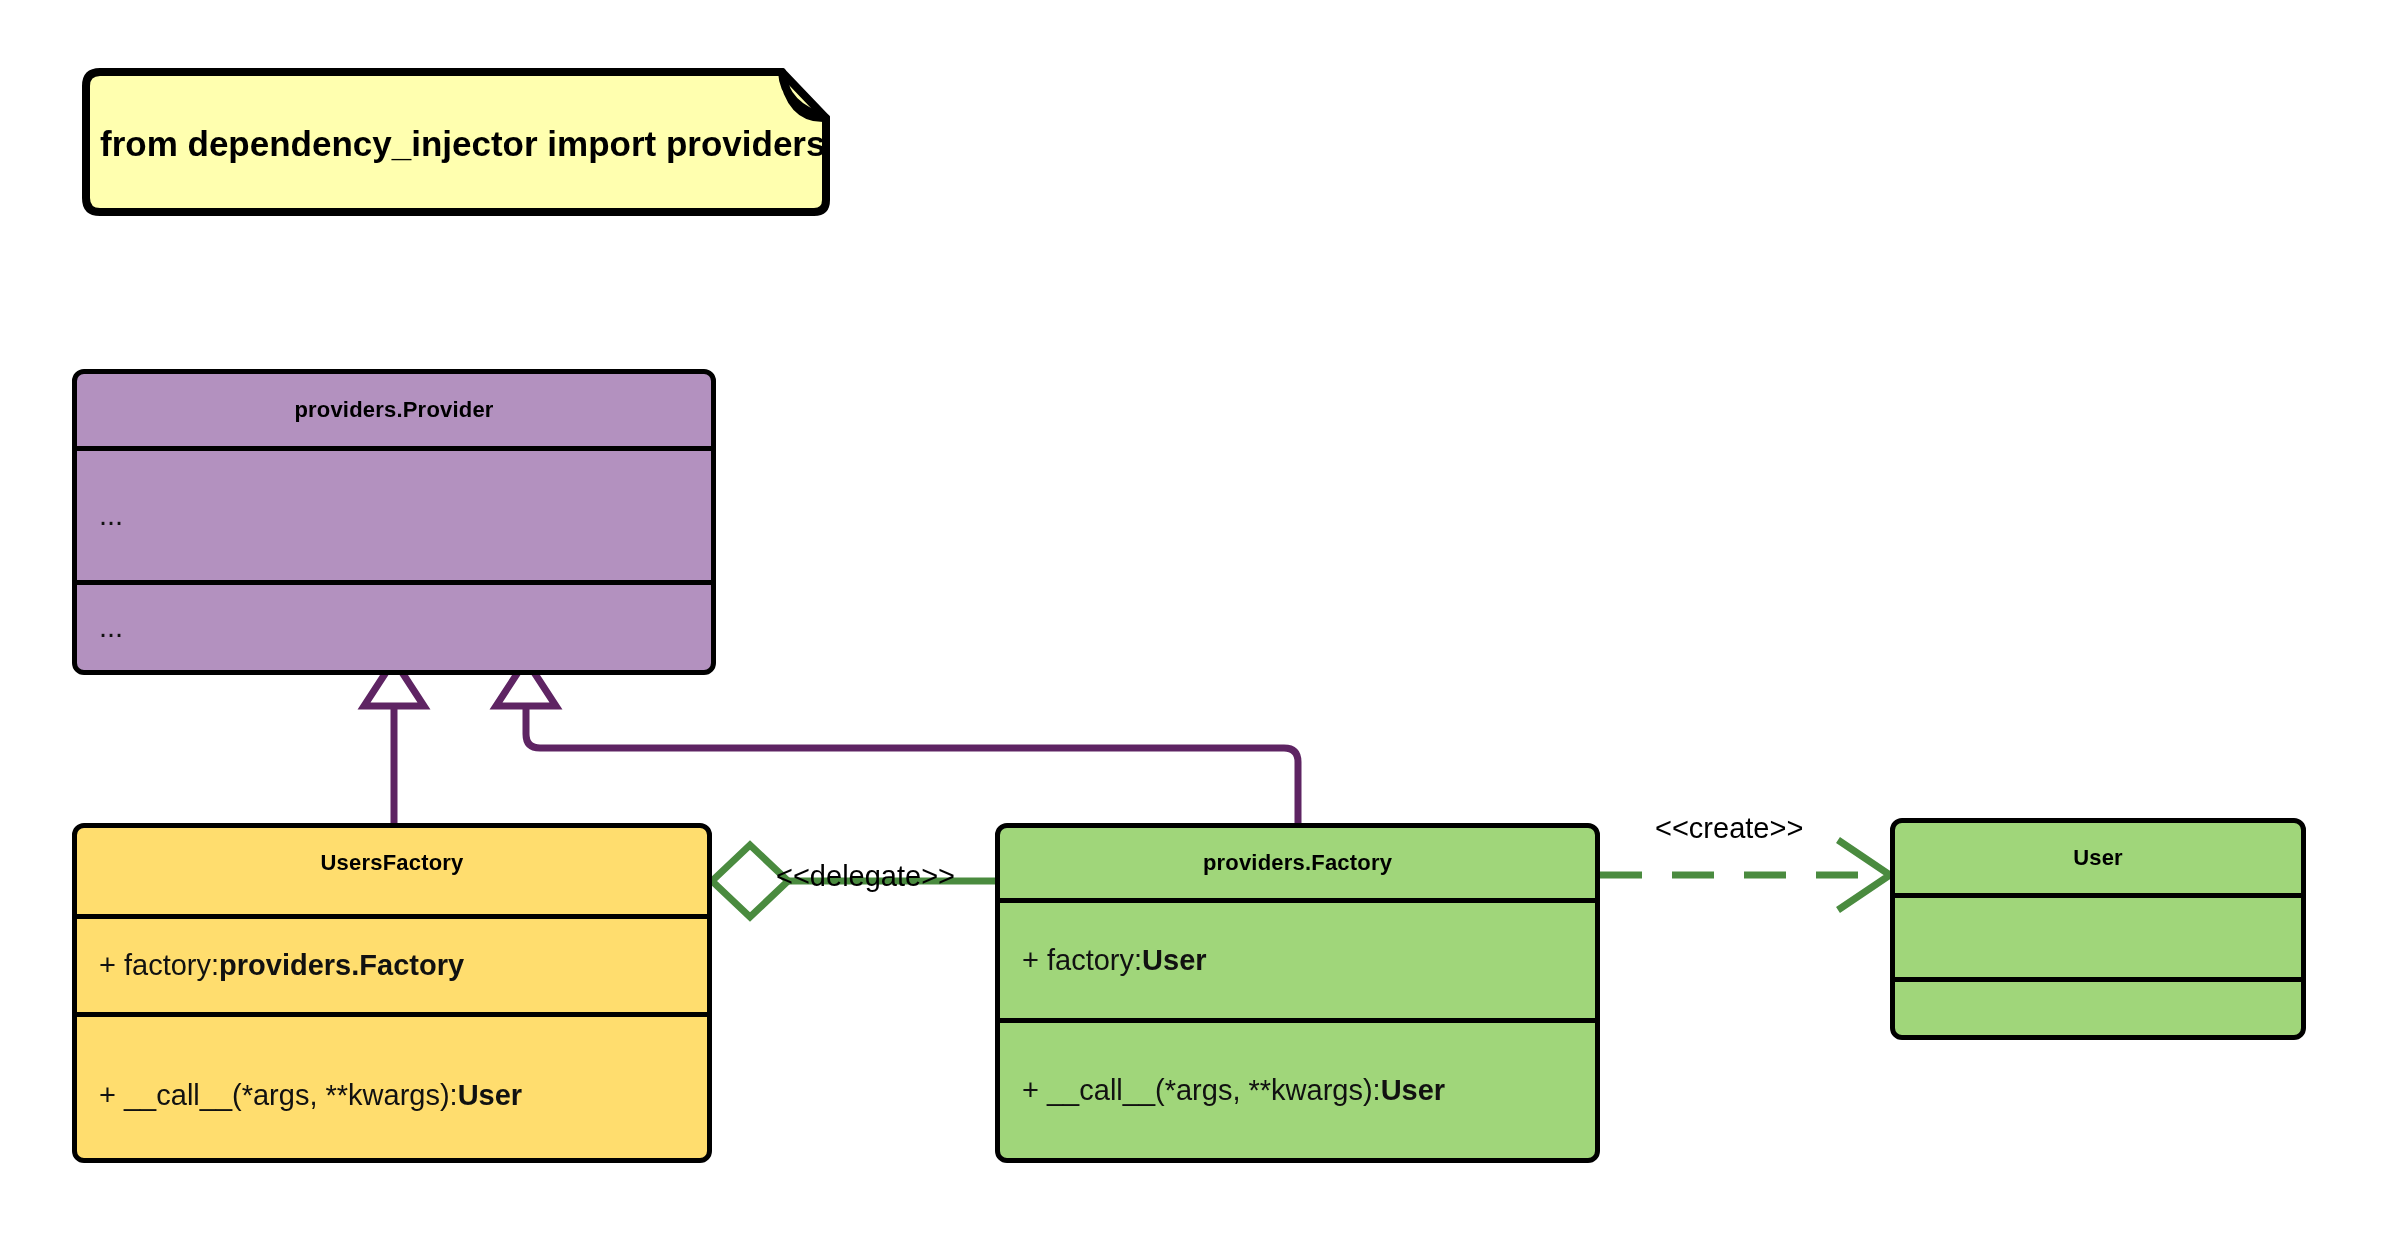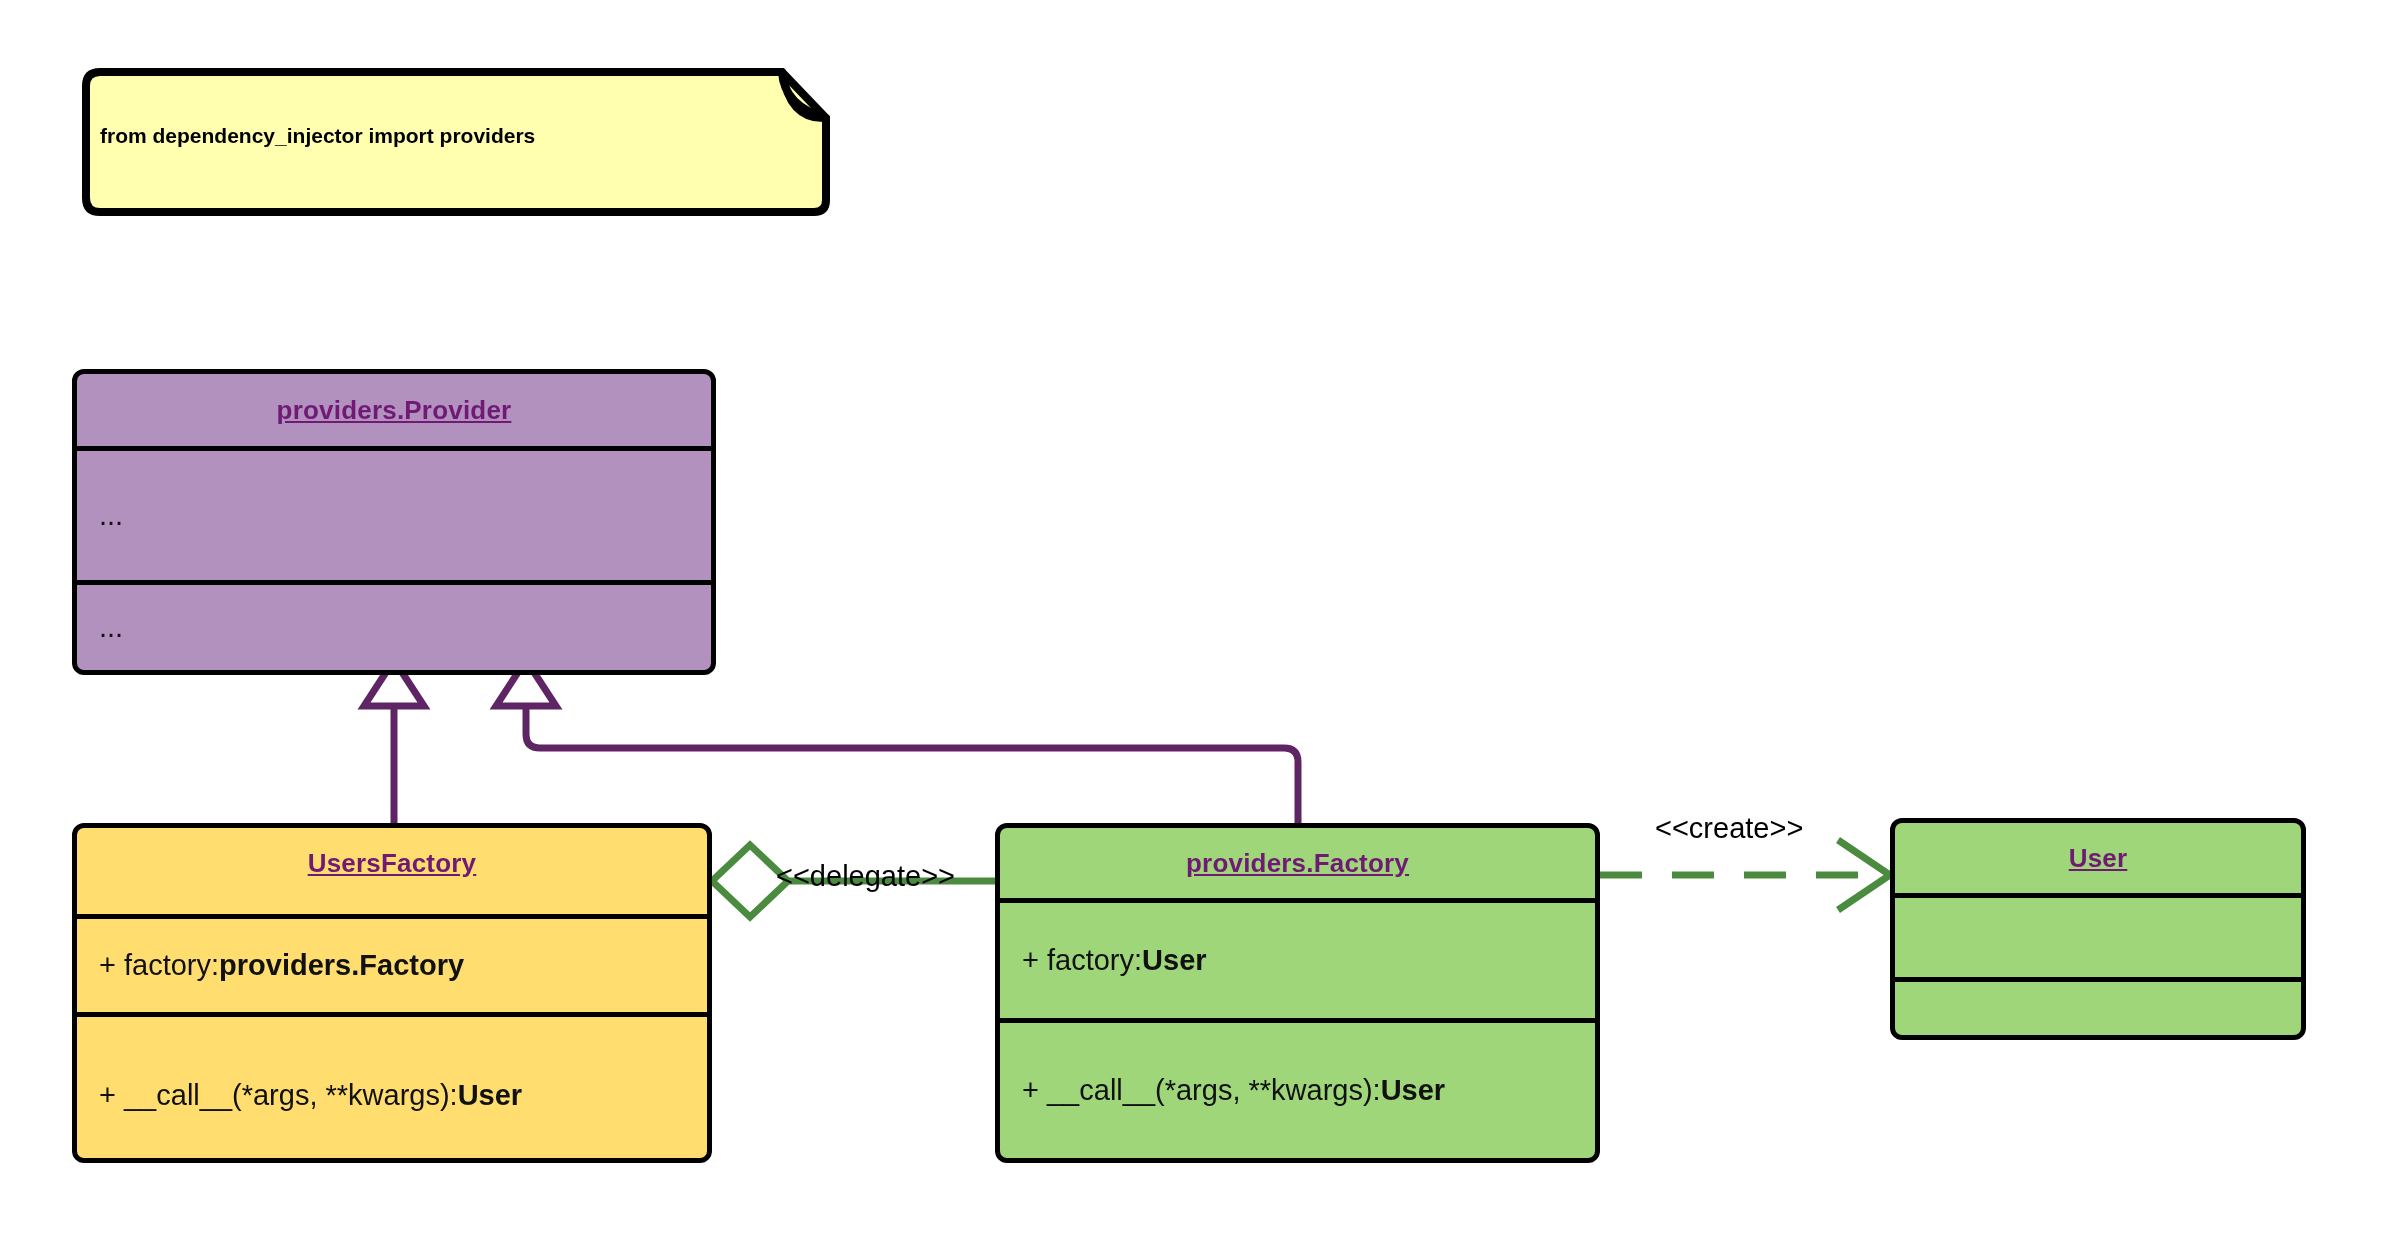--- a/index.html
+++ b/index.html
@@ -40,43 +40,42 @@
   }
   .uml-row {
     box-sizing: border-box;
     display: flex;
     align-items: center;
     width: 100%;
   }
   .uml-title {
     justify-content: center;
     font-weight: bold;
-    font-size: 26px;
-    color: #701a75;
+    font-size: 22px;
+    color: #000000;
     letter-spacing: 0.2px;
-    text-decoration: underline;
   }
   .uml-compartment {
     border-top: 5px solid #000000;
     padding-left: 22px;
     font-size: 29px;
     color: #111111;
   }
   .uml-compartment b { font-weight: bold; }
 
   
   .uml-note {
     position: absolute;
     box-sizing: border-box;
   }
   .uml-note .note-text {
     position: absolute;
     left: 28px;
     top: 58px;
-    font-size: 21px;
+    font-size: 35px;
     font-weight: bold;
     color: #000000;
     white-space: nowrap;
   }
 
   
   .edge-label {
     position: absolute;
     font-size: 29px;
     color: #000000;

